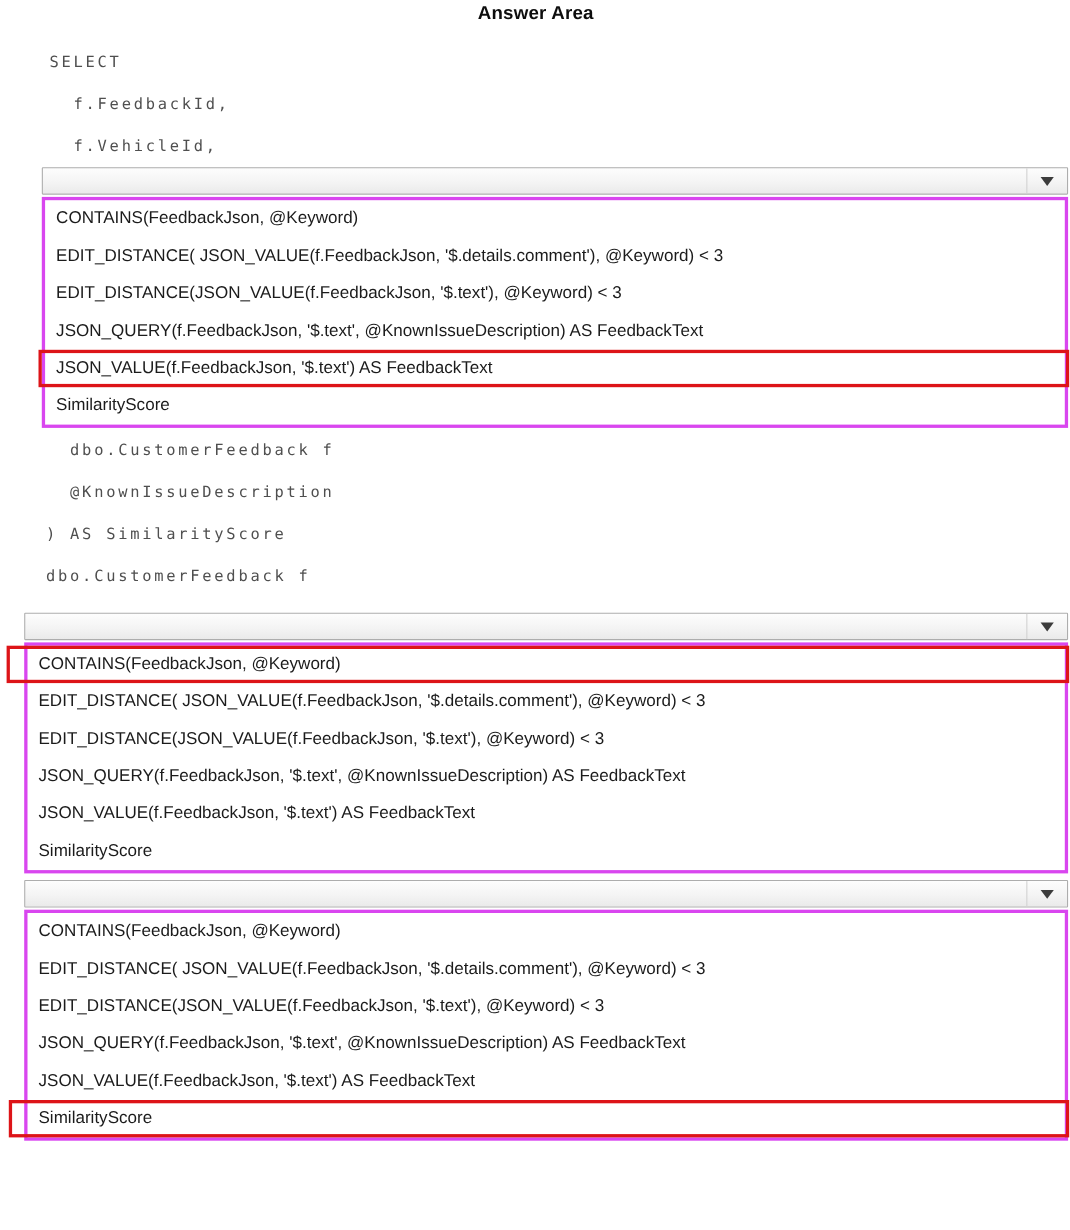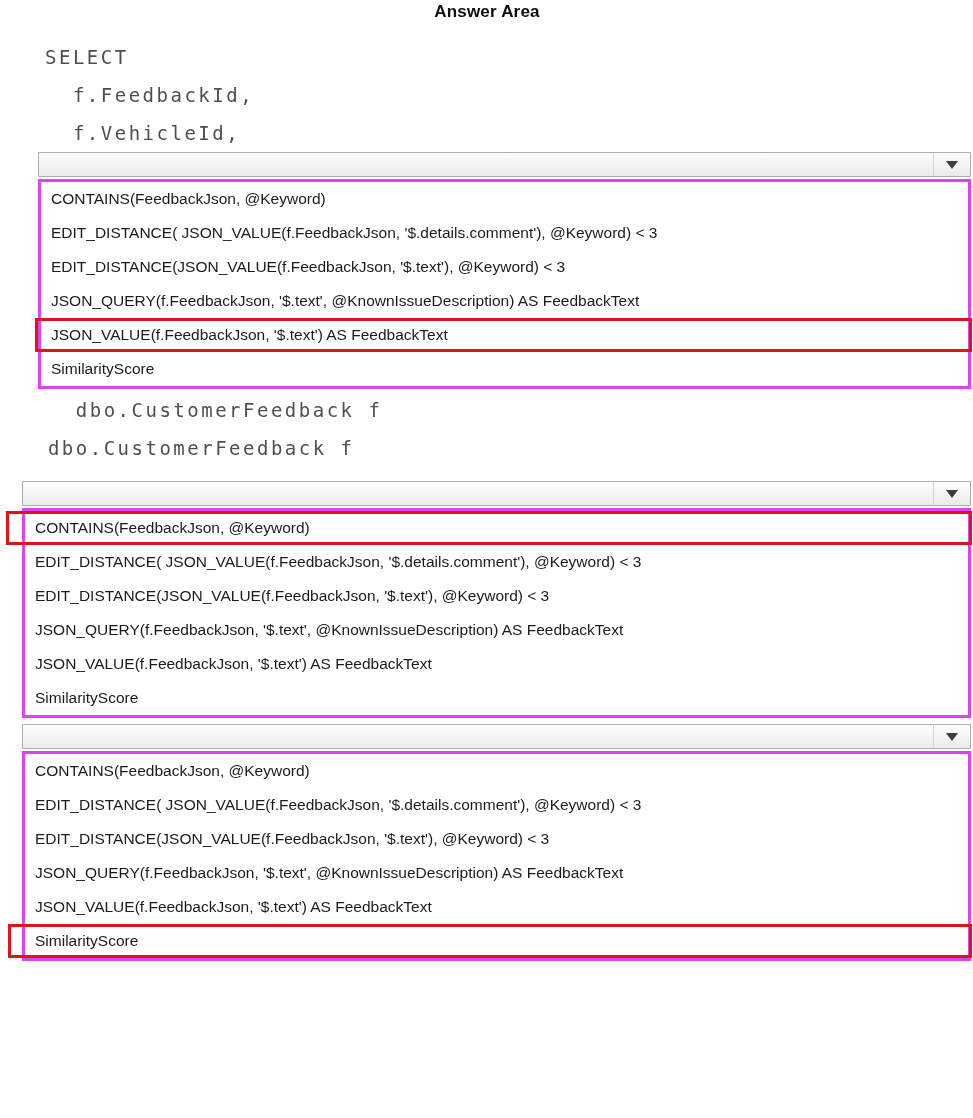--- a/index.html
+++ b/index.html
@@ -7,21 +7,21 @@
     font-family:"Liberation Sans", sans-serif; }
 
   .page-title {
     font-size:17px; font-weight:700; color:#0d0d0d;
     padding:2px 0 0 1px; letter-spacing:0.2px;text-align:center;
   }
 
   .code-block { margin-top:14px; }
   .code-line {
     font-family:"DejaVu Sans Mono","Liberation Mono",monospace;
-    font-size:19px; letter-spacing:2.5px; color:#4f4f4f;
+    font-size:14px; letter-spacing:2.5px; color:#4f4f4f;
     height:38px; line-height:38px; white-space:pre;
   }
   .block1 { margin-left:45px; margin-top:16px; }
   .block2 { margin-left:20px; margin-top:2px; }
 
   .dropdown { }
   .dd1 { margin-left:38px; width:933px; }
   .dd23 { margin-left:22px; width:949px; }
 
   .dd-bar {
@@ -82,20 +82,22 @@
     <div class="option">EDIT_DISTANCE( JSON_VALUE(f.FeedbackJson, '$.details.comment'), @Keyword) &lt; 3</div>
     <div class="option">EDIT_DISTANCE(JSON_VALUE(f.FeedbackJson, '$.text'), @Keyword) &lt; 3</div>
     <div class="option">JSON_QUERY(f.FeedbackJson, '$.text', @KnownIssueDescription) AS FeedbackText</div>
     <div class="option selected">JSON_VALUE(f.FeedbackJson, '$.text') AS FeedbackText</div>
     <div class="option">SimilarityScore</div>
   </div>
 </div>
 
 <div class="code-block block2">
   <div class="code-line">    dbo.CustomerFeedback f</div>
+  <div class="code-line">    @KnownIssueDescription</div>
+  <div class="code-line">  ) AS SimilarityScore</div>
   <div class="code-line">  dbo.CustomerFeedback f</div>
 </div>
 
 <div class="gap-before-dd2"></div>
 
 <div class="dropdown dd23 dd2">
   <div class="dd-bar">
     <div class="dd-arrow-zone">
       <div class="dd-arrow"></div>
     </div>

